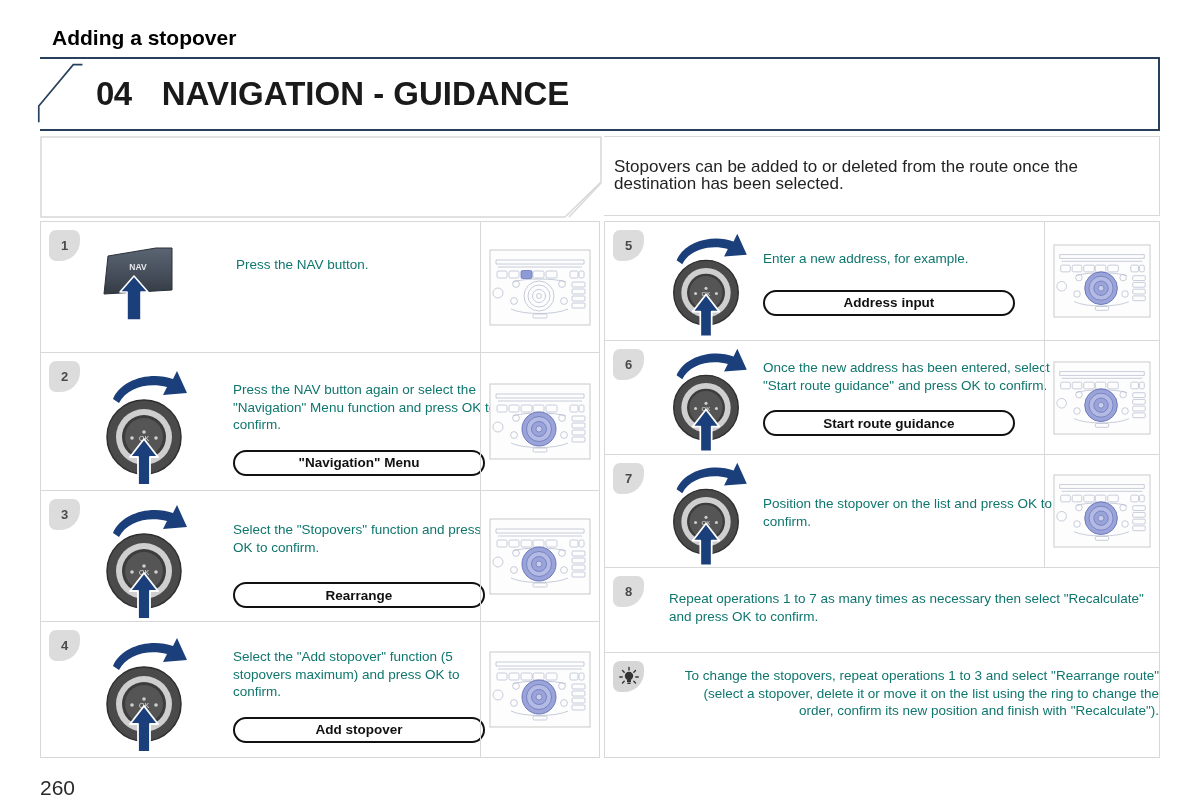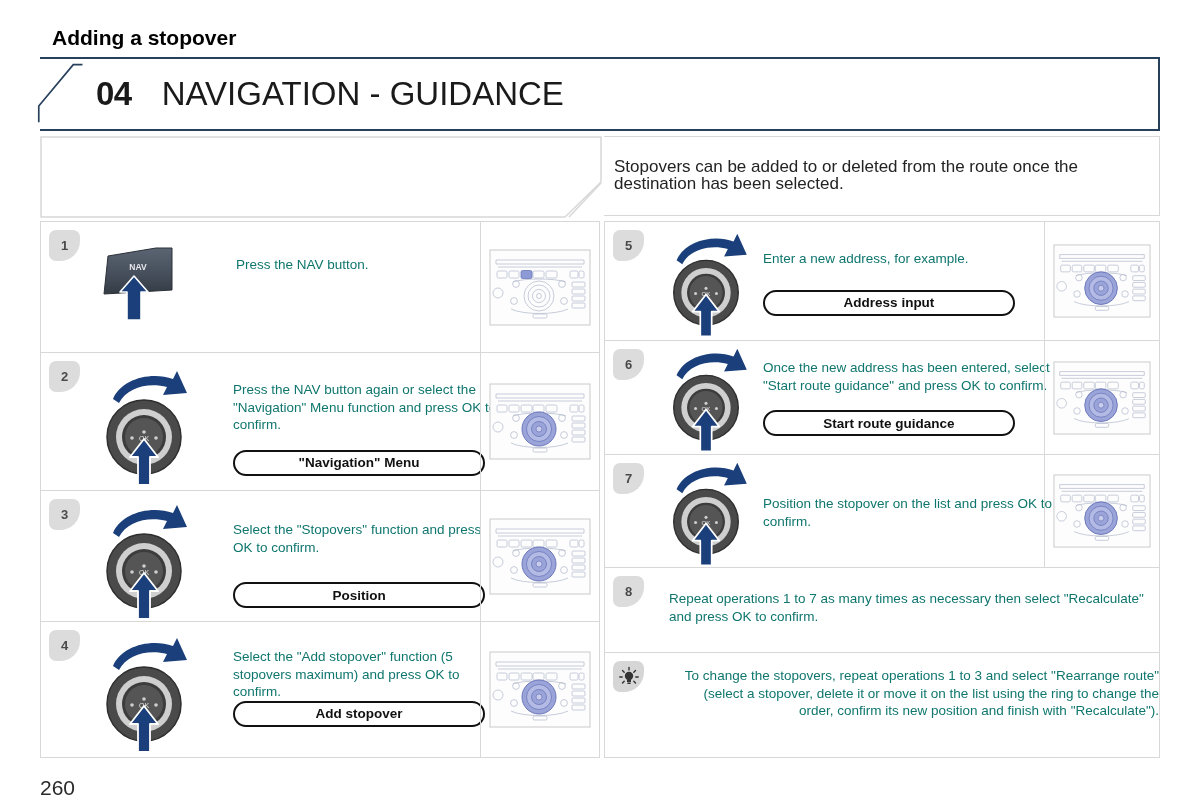--- a/index.html
+++ b/index.html
@@ -36,21 +36,21 @@
     left: 96px; top: 64px;
     height: 60px;
     display: flex; align-items: center;
     gap: 30px;
   }
   .chapter-num {
     font-size: 33px; font-weight: bold; color: #1a1a1a;
     letter-spacing: -0.5px;
   }
   .chapter-title {
-    font-size: 33px; font-weight: normal; color: #1a1a1a;
+    font-size: 33px; font-weight: bold; color: #1a1a1a;
     letter-spacing: 0px;
   }
   .section-title {
     position: absolute;
     left: 52px; top: 26px;
     font-size: 21px; font-weight: bold; color: #000000;
   }
   .intro-box {
     position: absolute;
     left: 604px; top: 136px;
@@ -281,21 +281,21 @@
         <circle cx="53" cy="72" r="19" fill="#555"></circle>
         <circle cx="53" cy="67" r="1.8" fill="#cfcfcf"></circle>
         <circle cx="53" cy="79" r="1.8" fill="#cfcfcf"></circle>
         <circle cx="41" cy="73" r="1.8" fill="#cfcfcf"></circle>
         <circle cx="65" cy="73" r="1.8" fill="#cfcfcf"></circle>
         <text x="53" y="76" font-family="Liberation Sans, sans-serif" font-size="7" fill="#e4e4e4" text-anchor="middle">OK</text>
         <path d="M47,120 L47,92 L39,92 L53,74 L67,92 L59,92 L59,120 Z" fill="#1b3f7a" stroke="#ffffff" stroke-width="1.8" stroke-linejoin="round"></path>
       </svg>
       <div class="step-body" style="left:192px; top:30px; width:268px; display:block;">
         <div class="step-text">Select the "Stopovers" function and press OK to confirm.</div>
-        <div class="chip" style="width:248px; margin-top:26px;">Position</div>
+        <div class="chip" style="width:248px; margin-top:26px;">Rearrange</div>
       </div>
       <div class="thumb-cell" style="width:118px;">
         <svg width="102" height="77" viewBox="0 0 102 77">
           <rect x="1" y="1" width="100" height="75" fill="#fdfdfd" stroke="#c9c9c9" stroke-width="1"></rect>
           <g stroke="#b9bfd0" stroke-width="0.8" fill="none">
             <path d="M7,11 L95,11 L95,15 L7,15 Z"></path>
               <path d="M9,18 L93,18"></path>
             <rect x="8" y="22" width="10" height="7" rx="1.5"></rect>
               <rect x="20" y="22" width="10" height="7" rx="1.5"></rect>
             <rect x="32" y="22" width="11" height="7" rx="1.5"></rect>
@@ -337,21 +337,21 @@
         <circle cx="53" cy="72" r="19" fill="#555"></circle>
         <circle cx="53" cy="67" r="1.8" fill="#cfcfcf"></circle>
         <circle cx="53" cy="79" r="1.8" fill="#cfcfcf"></circle>
         <circle cx="41" cy="73" r="1.8" fill="#cfcfcf"></circle>
         <circle cx="65" cy="73" r="1.8" fill="#cfcfcf"></circle>
         <text x="53" y="76" font-family="Liberation Sans, sans-serif" font-size="7" fill="#e4e4e4" text-anchor="middle">OK</text>
         <path d="M47,120 L47,92 L39,92 L53,74 L67,92 L59,92 L59,120 Z" fill="#1b3f7a" stroke="#ffffff" stroke-width="1.8" stroke-linejoin="round"></path>
       </svg>
       <div class="step-body" style="left:192px; top:26px; width:268px; display:block;">
         <div class="step-text">Select the "Add stopover" function (5 stopovers maximum) and press OK to confirm.</div>
-        <div class="chip" style="width:248px; margin-top:0;">Add stopover</div>
+        <div class="chip" style="width:248px; margin-top:16px;">Add stopover</div>
       </div>
       <div class="thumb-cell" style="width:118px;">
         <svg width="102" height="77" viewBox="0 0 102 77">
           <rect x="1" y="1" width="100" height="75" fill="#fdfdfd" stroke="#c9c9c9" stroke-width="1"></rect>
           <g stroke="#b9bfd0" stroke-width="0.8" fill="none">
             <path d="M7,11 L95,11 L95,15 L7,15 Z"></path>
               <path d="M9,18 L93,18"></path>
             <rect x="8" y="22" width="10" height="7" rx="1.5"></rect>
               <rect x="20" y="22" width="10" height="7" rx="1.5"></rect>
             <rect x="32" y="22" width="11" height="7" rx="1.5"></rect>

